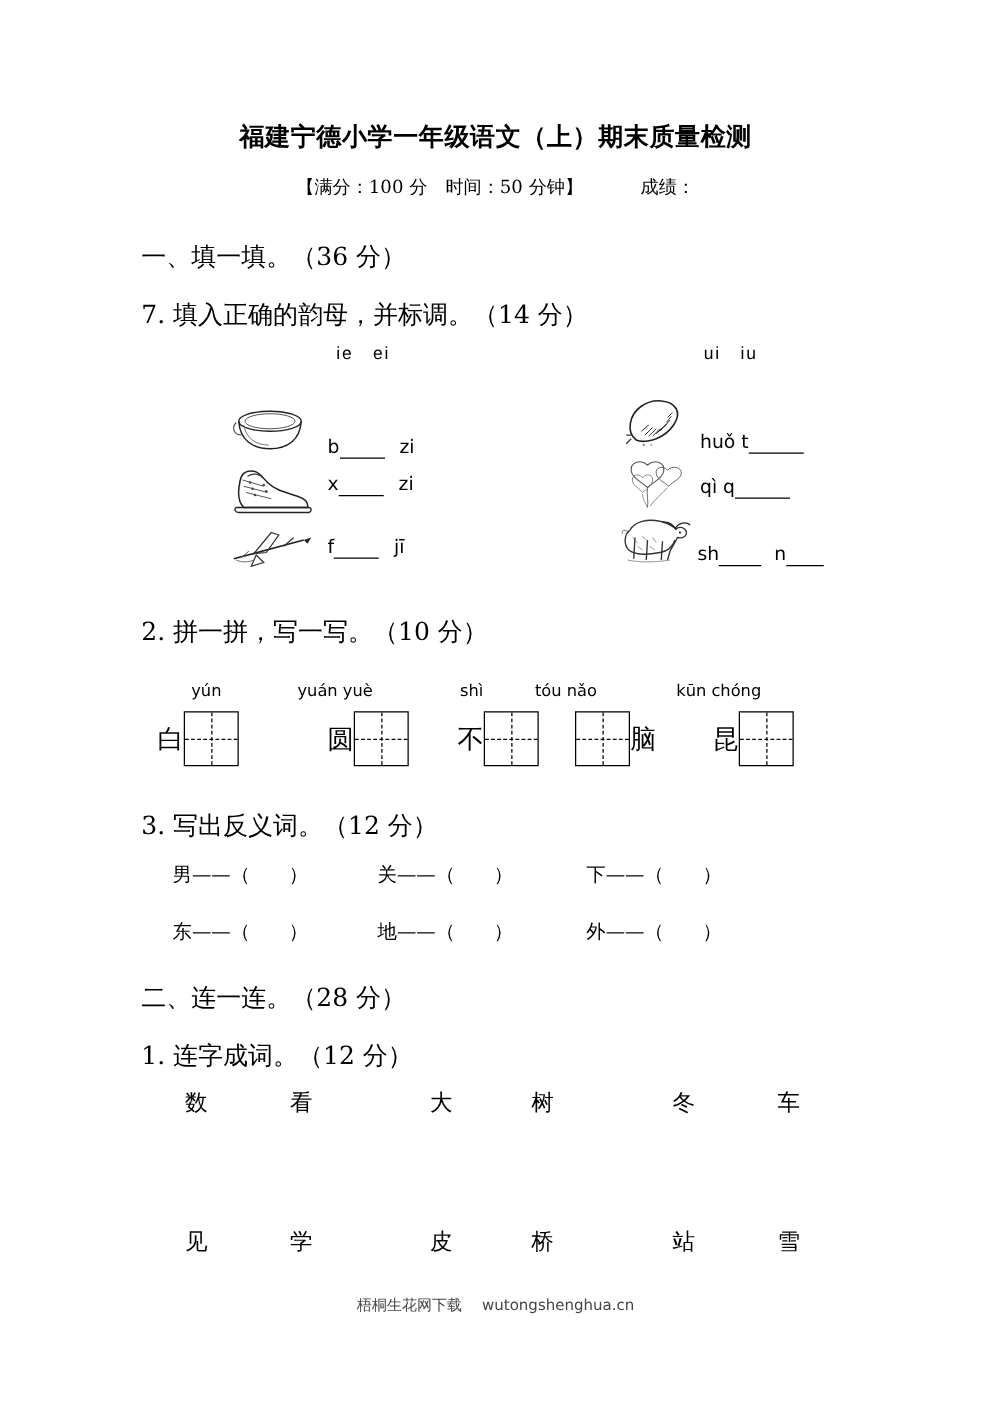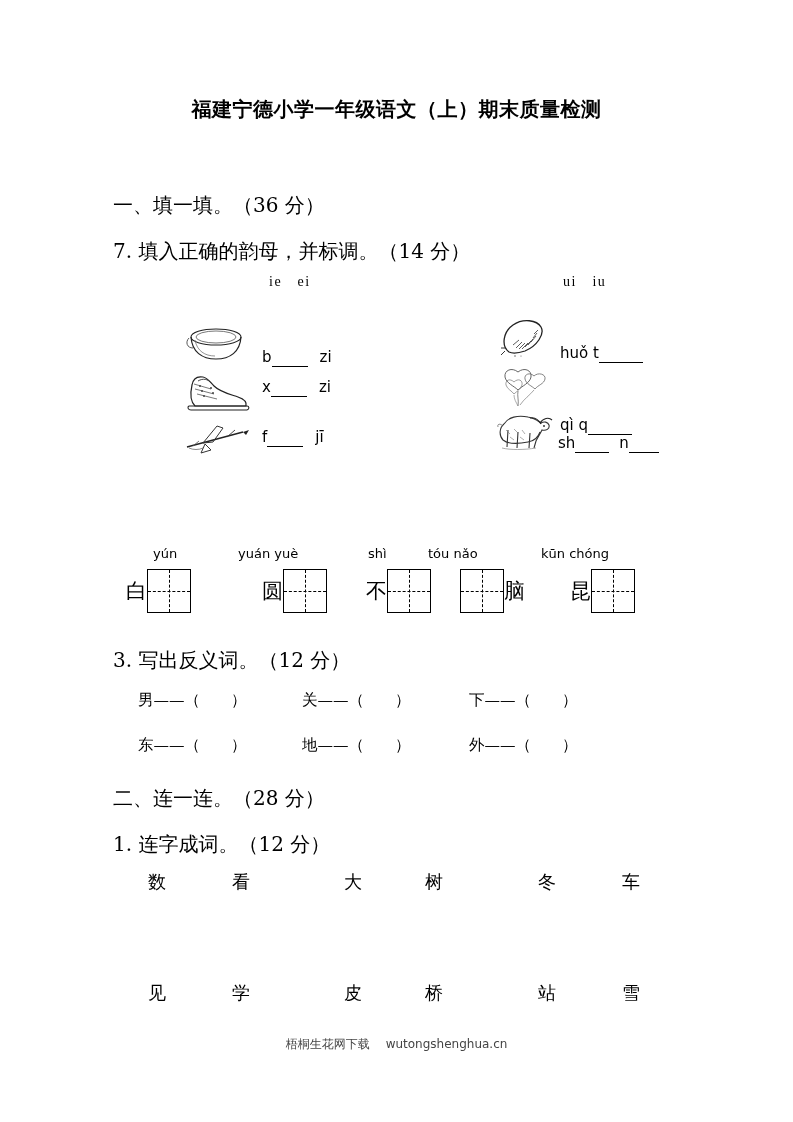--- a/index.html
+++ b/index.html
@@ -45,21 +45,21 @@
   
   .h-sec {
     position: absolute;
     font-size: 20px;
     white-space: nowrap;
   }
 
   
   .opt-row {
     position: absolute;
-    font-family: Liberation Serif, serif;
+    font-family: Liberation Sans, sans-serif;
     font-size: 14px;
     letter-spacing: 1.5px;
     white-space: nowrap;
   }
 
   
   .q1-item {
     position: absolute;
     font-family: "DejaVu Sans", "Liberation Sans", sans-serif;
     font-size: 15px;
@@ -146,20 +146,23 @@
     display: inline-block;
     margin-left: 16px;
   }
 </style>
 </head>
 <body>
 
 <div class="page">
 
   <div class="doc-title">福建宁德小学一年级语文（上）期末质量检测</div>
+  <div class="doc-subtitle">
+    <span>【满分：100 分　时间：50 分钟】</span><span class="gap"></span><span>成绩：</span>
+  </div>
 
   <div class="h-sec" style="left:113px; top:192px;">一、填一填。（36 分）</div>
 
   <div class="h-sec" style="left:113px; top:238px;">7. 填入正确的韵母，并标调。（14 分）</div>
 
   <div class="opt-row" style="left:269px; top:274px;">ie ei</div>
   <div class="opt-row" style="left:563px; top:274px;">ui iu</div>
 
   <div class="pic" style="left:185px; top:326px;">
     <svg width="62" height="36" viewBox="0 0 62 36">
@@ -242,28 +245,29 @@
       <path d="M12 20 L16 24 M20 19 L24 23 M28 20 L31 24 M16 27 L20 30 M26 27 L30 30" stroke="#777" stroke-width="0.6"></path>
       <path d="M8 38 C16 40, 30 40, 42 38" stroke="#888" stroke-width="0.7" fill="none"></path>
       <path d="M9 16 C6 13, 3 14, 4 17" stroke="#555" stroke-width="0.7" fill="none"></path>
     </svg>
   </div>
 
   <div class="q1-item" style="left:560px; top:328px;margin-top:16px;">
     <span>huǒ  t</span><span class="blank" style="width:44px;">&nbsp;</span>
   </div>
 
-  <div class="q1-item" style="left:560px; top:380px;margin-top:36px;">
+  <div class="q1-item" style="left:560px; top:380px;">
     <span>qì  q</span><span class="blank" style="width:44px;">&nbsp;</span>
   </div>
 
   <div class="q1-item" style="left:558px; top:434px;">
     <span>sh</span><span class="blank" style="width:34px;">&nbsp;</span><span class="sp" style="width:10px;"></span><span>n</span><span class="blank" style="width:30px;">&nbsp;</span>
   </div>
 
+  <div class="h-sec" style="left:113px; top:492px;">2.  拼一拼，写一写。（10 分）</div>
 
   <div class="py" style="left:153px; top:546px;">yún</div>
   <div class="py" style="left:238px; top:546px;">yuán  yuè</div>
   <div class="py" style="left:368px; top:546px;">shì</div>
   <div class="py" style="left:428px; top:546px;">tóu  nǎo</div>
   <div class="py" style="left:541px; top:546px;">kūn chóng</div>
 
   <div class="cellgrp" style="left:126px; top:569px;">
     <span class="hz">白</span>
     <span class="tzg"></span>

